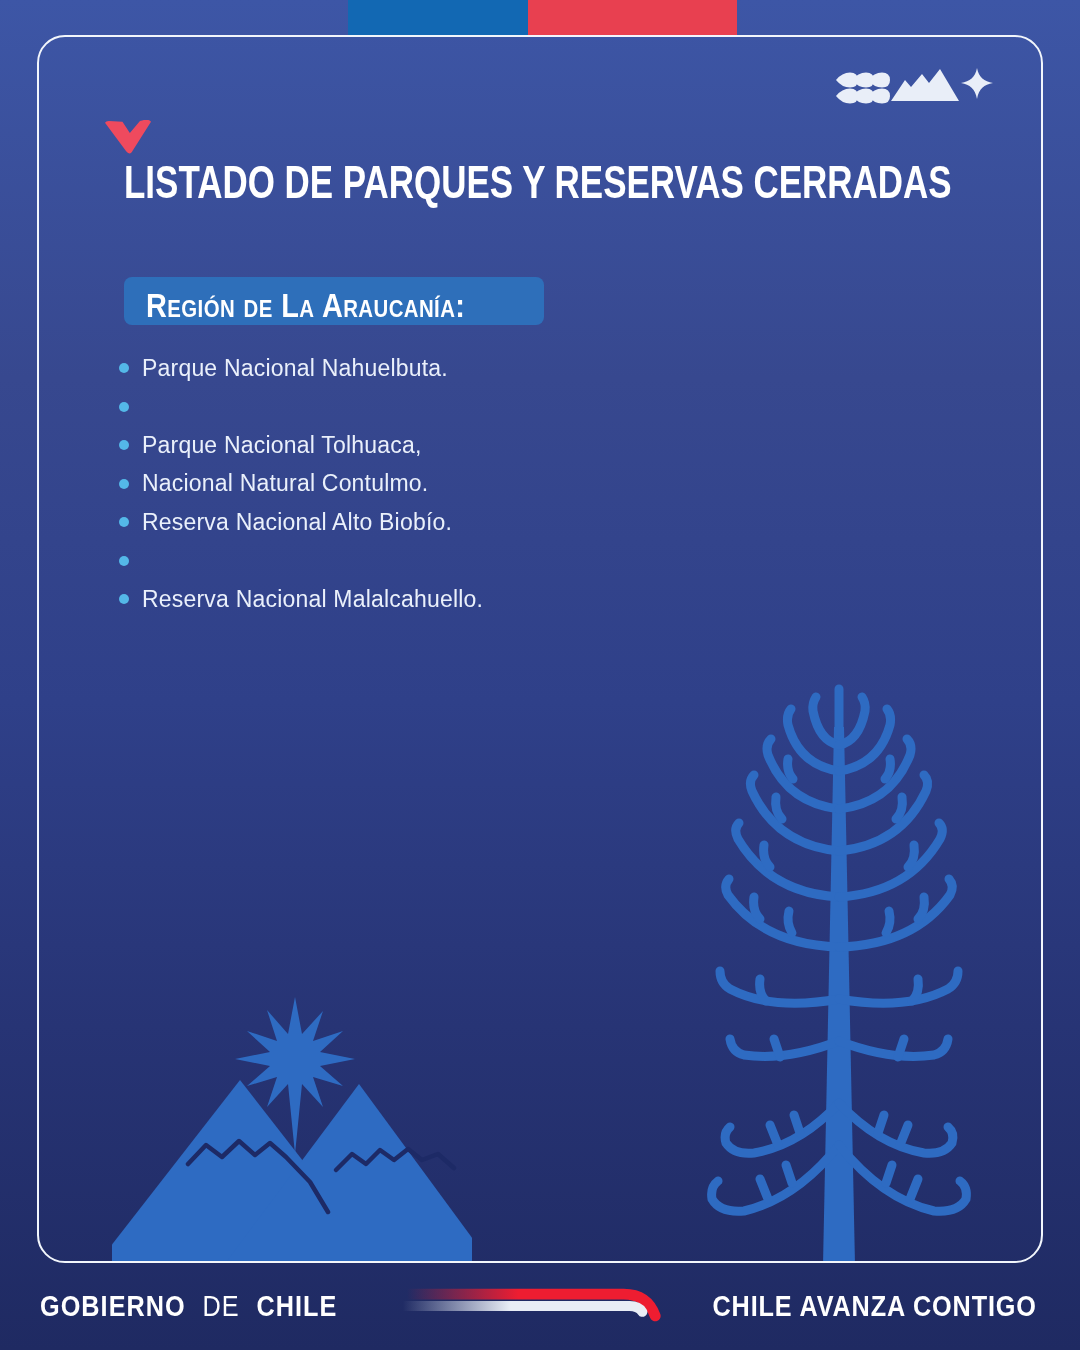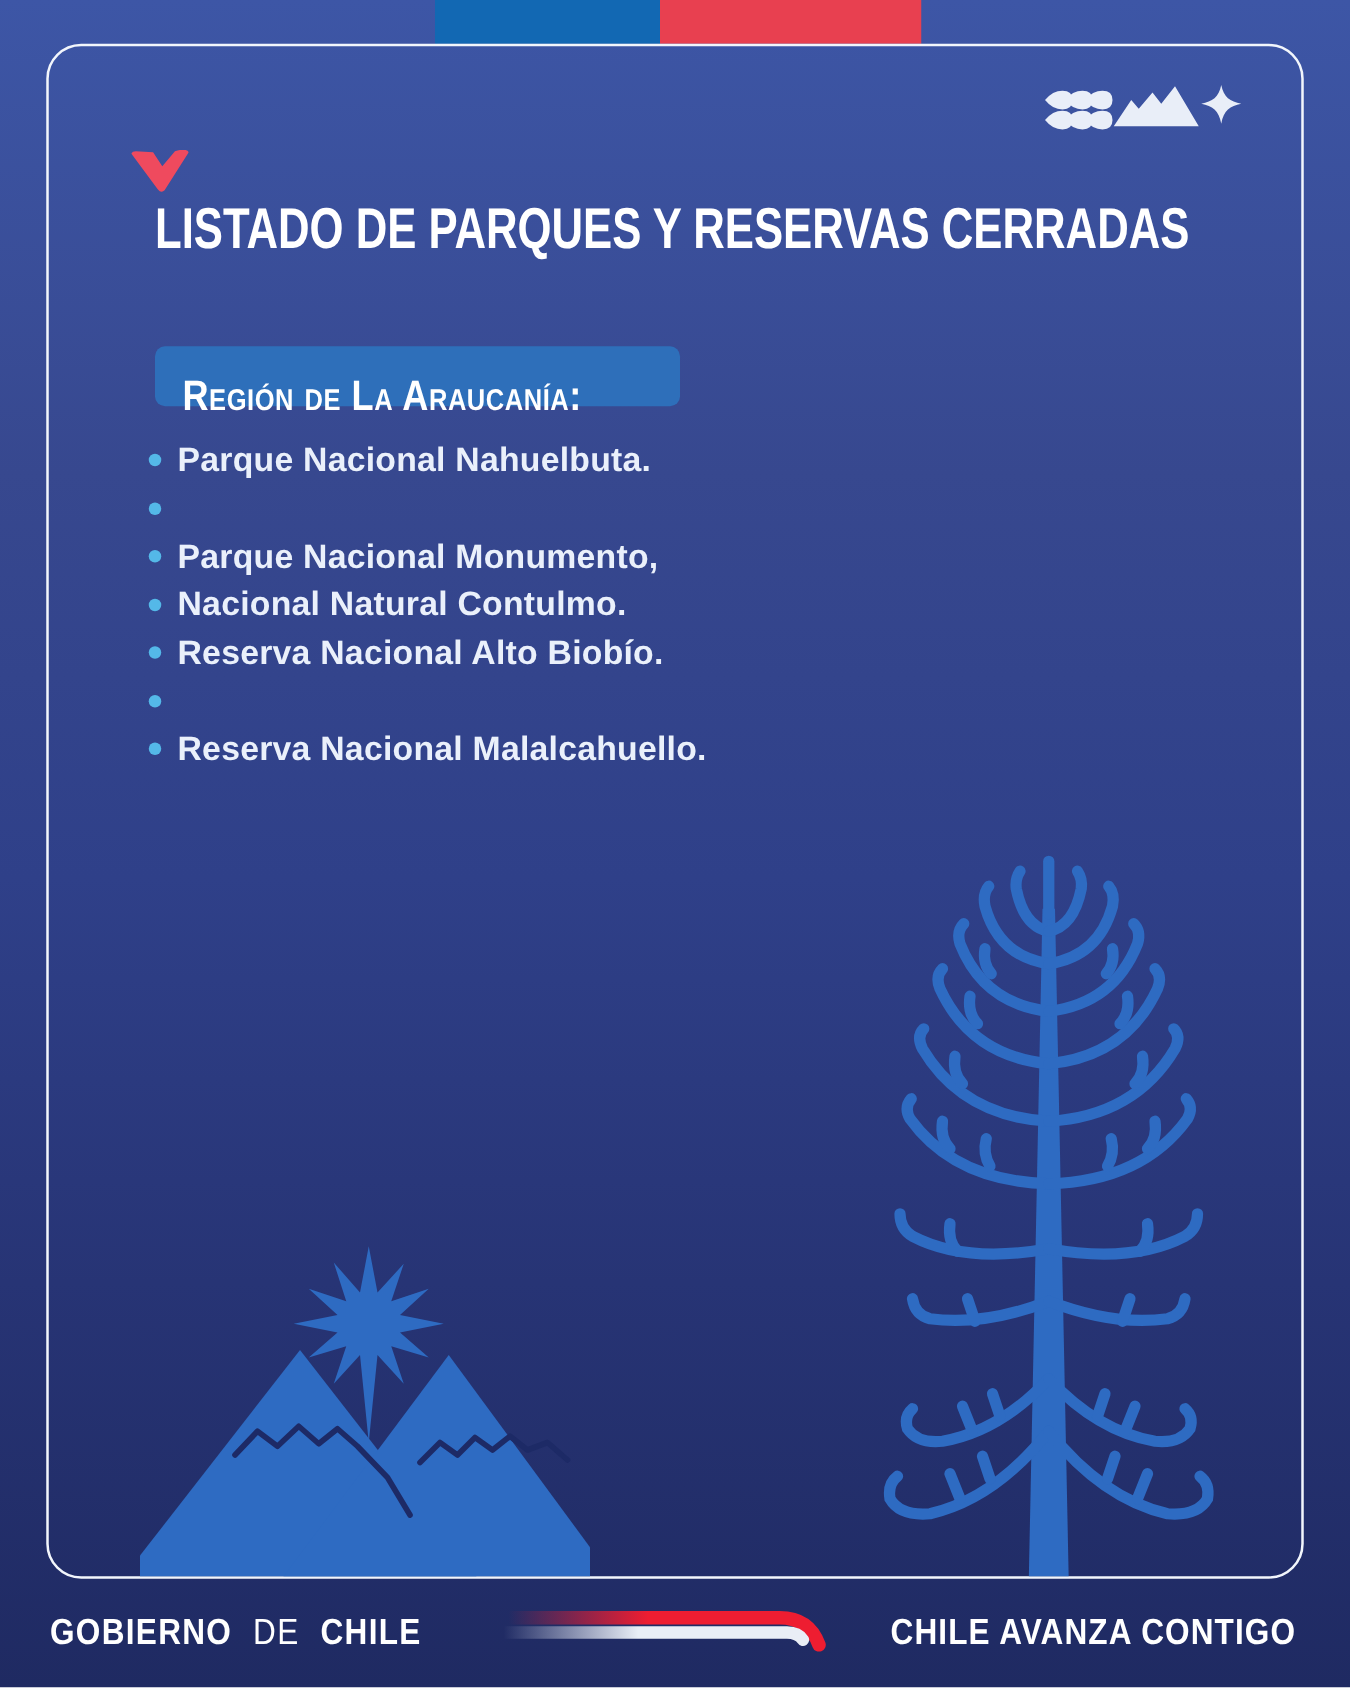--- a/index.html
+++ b/index.html
@@ -18,28 +18,28 @@
   .topbar.blue{left:348px;width:180px;background:var(--accent-blue);}
   .topbar.red{left:528px;width:209px;background:var(--accent-red);}
   .card{position:absolute;left:37px;top:35px;width:1006px;height:1228px;
     border:2.5px solid var(--card-border);border-radius:28px;overflow:hidden;}
   .brand-logo{position:absolute;left:796px;top:31px;width:160px;height:36px;color:#e9eef8;}
   .chevron{position:absolute;left:66px;top:83px;width:46px;height:35px;color:var(--chevron-red);}
   .title{position:absolute;left:85px;top:118px;white-space:nowrap;
     font-size:46px;font-weight:bold;color:var(--text-white);letter-spacing:0px;
     transform:scaleX(0.76);transform-origin:left top;}
   .badge{position:absolute;left:85px;top:240px;height:48px;line-height:48px;
-    background:var(--badge-bg);border-radius:8px;padding:16px 22px;
+    background:var(--badge-bg);border-radius:8px;padding:4px 22px;
     transform-origin:left top;}
   .badge span{display:inline-block;font-variant:small-caps;font-weight:bold;font-size:34px;
     color:var(--text-white);letter-spacing:.5px;transform:scaleX(.85);transform-origin:left center;}
   .parks{position:absolute;left:80px;top:312px;list-style:none;}
   .parks li{display:flex;align-items:center;height:38.5px;}
   .dot{width:10px;height:10px;border-radius:50%;background:var(--bullet);margin-right:13px;flex:0 0 auto;}
-  .parks li span.t{font-size:27px;color:var(--list-text);letter-spacing:.2px;font-weight:bold;}
+  .parks li span.t{font-size:23px;color:var(--list-text);letter-spacing:.2px;}
   .tree{position:absolute;left:653px;top:630px;width:330px;height:598px;color:var(--illus);}
   .mountains{position:absolute;left:73px;top:945px;width:360px;height:283px;color:var(--illus);}
   .footer{position:absolute;left:0;top:1280px;width:1080px;height:56px;}
   .gov{position:absolute;left:40px;top:10px;white-space:nowrap;font-size:29px;color:var(--text-white);
     letter-spacing:1.2px;transform:scaleX(.87);transform-origin:left center;}
   .gov .b{font-weight:bold;}
   .gov .r{font-weight:normal;margin:0 10px;}
   .slogan{position:absolute;right:43px;top:10px;white-space:nowrap;font-size:29px;font-weight:bold;
     color:var(--text-white);letter-spacing:1px;transform:scaleX(.87);transform-origin:right center;}
   .stripes{position:absolute;left:393px;top:4px;width:276px;height:44px;}
@@ -81,21 +81,21 @@
     <ul class="parks">
       <li>
           <span class="dot"></span>
           <span class="t">Parque Nacional Nahuelbuta.</span>
         </li>
       <li>
           <span class="dot"></span>
         </li>
       <li>
           <span class="dot"></span>
-          <span class="t">Parque Nacional Monumento,</span>
+          <span class="t">Parque Nacional Tolhuaca,</span>
         </li>
       <li>
           <span class="dot"></span>
           <span class="t">Nacional Natural Contulmo.</span>
         </li>
       <li>
           <span class="dot"></span>
           <span class="t">Reserva Nacional Alto Biobío.</span>
         </li>
       <li>

